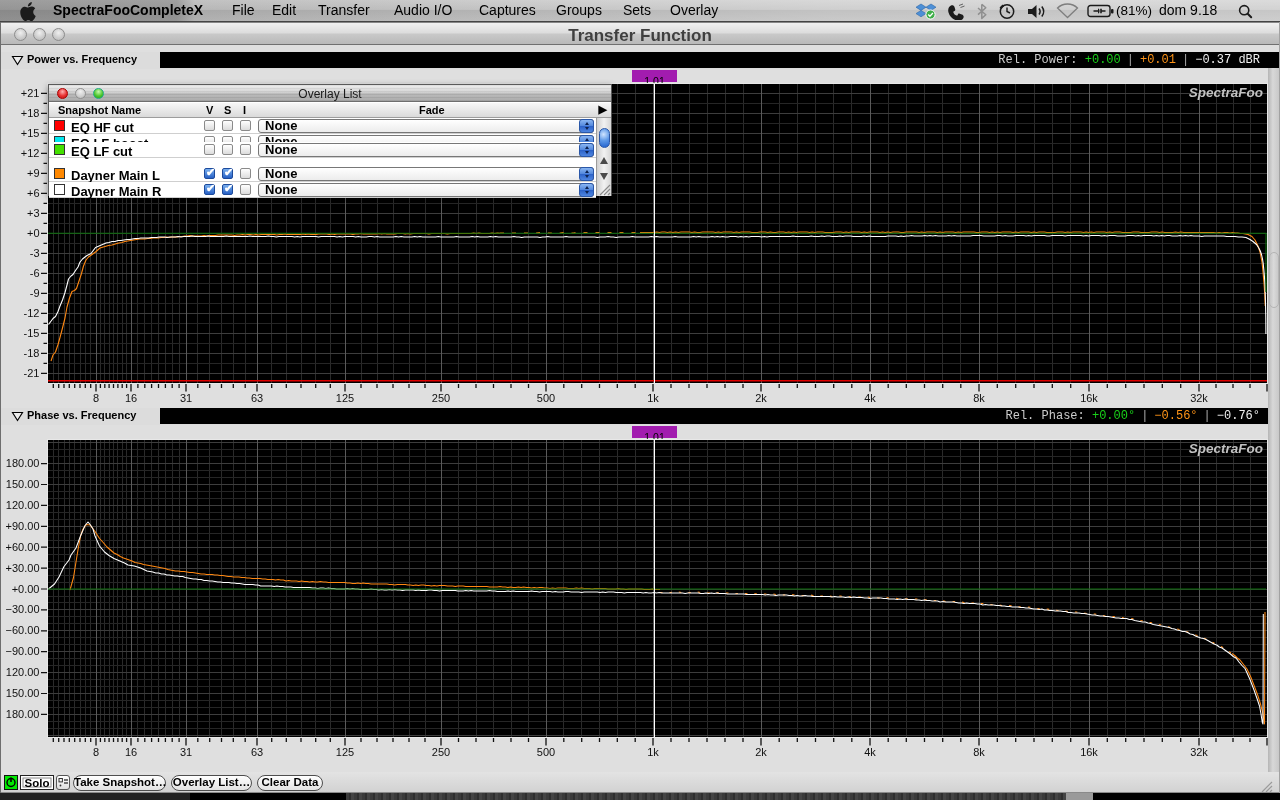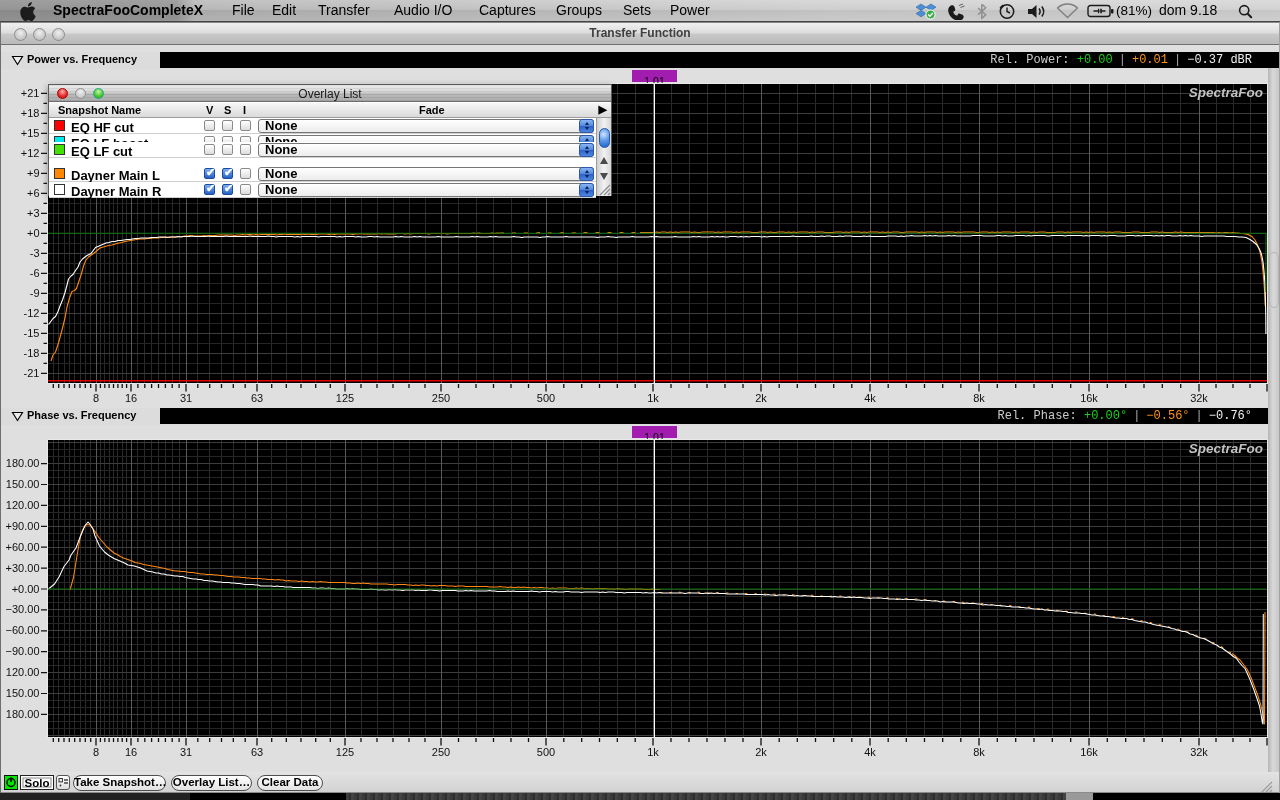--- a/index.html
+++ b/index.html
@@ -2,24 +2,24 @@
 <html><head><meta charset="utf-8"><style>
 *{margin:0;padding:0;box-sizing:border-box}
 html,body{width:1280px;height:800px;overflow:hidden;font-family:"Liberation Sans",sans-serif}
 #scr{position:relative;width:1280px;height:800px;background:#dfdfdf}
 .abs{position:absolute}
 #menubar{left:0;top:0;width:1280px;height:22px;background:linear-gradient(to bottom,#cfcfcf 0%,#c3c3c3 45%,#b3b3b3 50%,#bdbdbd 100%);border-bottom:1px solid #444}
 #menubar .shade{position:absolute;inset:0;background:linear-gradient(to right,rgba(25,25,25,.27) 0%,rgba(25,25,25,.25) 13.8%,rgba(80,80,80,.10) 15.2%,rgba(110,110,110,.06) 30%,rgba(255,255,255,.08) 48%,rgba(255,255,255,.20) 65%,rgba(255,255,255,.26) 100%)}
 .mitem{position:absolute;top:0;height:21px;line-height:21px;font-size:14px;color:#000;white-space:nowrap}
 #titlebar{left:0;top:22px;width:1280px;height:23px;background:linear-gradient(to bottom,#f0f0f0 0%,#dcdcdc 48%,#c9c9c9 52%,#b9b9b9 100%);border-top:1px solid #878787;border-bottom:1px solid #707070}
 .tl{position:absolute;top:4.5px;width:13px;height:13px;border-radius:50%;border:1px solid #8d8d8d;background:radial-gradient(circle at 50% 35%,#efefef 0%,#cdcdcd 55%,#b5b5b5 100%)}
-#wtitle{position:absolute;left:0;width:1280px;top:3px;text-align:center;font-size:12px;font-weight:bold;color:#404040}
+#wtitle{position:absolute;left:0;width:1280px;top:3px;text-align:center;font-size:17px;font-weight:bold;color:#404040}
 .sechdr{left:0;width:1280px;height:17px;background:#dcdcdc}
 .sechdr .lbl{position:absolute;left:27px;top:1px;font-size:11px;font-weight:bold;color:#000}
-.secbar{position:absolute;left:160px;right:0;top:0;height:16px;background:#000;color:#ccc;font-family:"Liberation Mono",monospace;font-size:12px;line-height:16px;text-align:right;padding-right:28px}
+.secbar{position:absolute;left:160px;right:0;top:0;height:16px;background:#000;color:#ccc;font-family:"Liberation Mono",monospace;font-size:12px;line-height:16px;text-align:right;padding-right:20px}
 .secbar b{font-weight:normal}
 .khz{position:absolute;width:45px;height:12px;background:#fff;border:6px solid #a21caf;font-size:10.5px;line-height:10px;text-align:center;color:#000}
 .sep{color:#aaa;padding:0 6px}
 svg{position:absolute;left:0}
 #toolbar{left:0;top:772px;width:1280px;height:21px;background:linear-gradient(to bottom,#e3e3e3,#d2d2d2);border-bottom:1px solid #8a8a8a}
 .pill{position:absolute;top:2.5px;height:16px;border:1.5px solid #4e4e4e;border-radius:8.5px;background:linear-gradient(to bottom,#ffffff,#e2e2e2);font-size:11.5px;font-weight:bold;color:#000;text-align:center;line-height:13.5px;white-space:nowrap}
 #rstrip{left:1268px;top:68px;width:12px;height:725px;background:linear-gradient(to right,#b5b5b5,#d8d8d8 40%,#c6c6c6)}
 #rthumb{position:absolute;left:1269px;top:252px;width:10px;height:56px;border-radius:5px;background:linear-gradient(to right,#c6c6c6,#dadada 45%,#c9c9c9);border:1px solid #b4b4b4}
 #deskstrip{left:0;top:793px;width:1280px;height:7px;background:#2e2e2e}
 
@@ -48,21 +48,21 @@
         <path fill="#1c1c1c" d="M788.1 340.9c-5.8 4.5-108.2 62.2-108.2 190.5 0 148.4 130.3 200.9 134.2 202.2-.6 3.2-20.7 71.9-68.7 141.9-42.8 61.6-87.5 123.1-155.5 123.1s-85.5-39.5-164-39.5c-76.5 0-103.7 40.8-165.9 40.8s-105.6-57-155.5-127C46.7 790.7 0 663 0 541.8c0-194.4 126.4-297.5 250.8-297.5 66.1 0 121.2 43.4 162.7 43.4 39.5 0 101.1-46 176.3-46 28.5 0 130.9 2.6 198.3 99.2zm-234-181.5c31.1-36.9 53.1-88.1 53.1-139.3 0-7.1-.6-14.3-1.9-20.1-50.6 1.9-110.8 33.7-147.1 75.8-28.5 32.4-55.1 83.6-55.1 135.5 0 7.8 1.3 15.6 1.9 18.1 3.2.6 8.4 1.3 13.6 1.3 45.4 0 102.5-30.4 135.5-71.3z"></path>
       </svg>
       <span class="mitem" style="left:53px;font-weight:bold">SpectraFooCompleteX</span>
       <span class="mitem" style="left:232px;">File</span>
       <span class="mitem" style="left:272px;">Edit</span>
       <span class="mitem" style="left:318px;">Transfer</span>
       <span class="mitem" style="left:394px;">Audio I/O</span>
       <span class="mitem" style="left:479px;">Captures</span>
       <span class="mitem" style="left:556px;">Groups</span>
       <span class="mitem" style="left:623px;">Sets</span>
-      <span class="mitem" style="left:670px;">Power</span>
+      <span class="mitem" style="left:670px;">Overlay</span>
 <svg class="abs" style="left:914px;top:3px" width="24" height="17" viewBox="0 0 24 17">
  <path d="M7 1 L12 4.2 L7 7.4 L2 4.2 Z M17 1 L22 4.2 L17 7.4 L12 4.2 Z M7 7.4 L12 10.6 L7 13.8 L2 10.6 Z" fill="#4d8fd6" stroke="#2b66a8" stroke-width="0.6"></path>
  <circle cx="16.5" cy="11.5" r="4.6" fill="#3fae49" stroke="#fff" stroke-width="1"></circle>
  <path d="M14.2 11.5 l1.7 1.7 3-3.2" stroke="#fff" stroke-width="1.3" fill="none"></path>
 </svg>
 <svg class="abs" style="left:946px;top:3px" width="22" height="17" viewBox="0 0 22 17">
         <path d="M2.5 9.5 c-1-3.5 0.5-6 2.5-7 1.5-0.7 3 0 3.5 1.5 l0.7 2.2 c0.3 1-0.3 1.8-1.2 2 -0.6 0.2-0.8 0.6-0.6 1.2 0.5 1.5 1.6 2.6 3.1 3.1 0.6 0.2 1-0 1.2-0.6 0.3-0.9 1-1.5 2-1.2 l2.2 0.7 c1.5 0.5 2.2 2 1.5 3.5 -1 2-3.5 3.5-7 2.5 -3.8-1.1-6.8-4.1-7.9-7.9z" fill="#1b1b1b"></path>
         <path d="M13 2.5 l4-1.5 M14.5 4.5 l4-1.5" stroke="#555" stroke-width="0.9"></path>
       </svg>
 <svg class="abs" style="left:975px;top:3px" width="14" height="17" viewBox="0 0 14 17">

